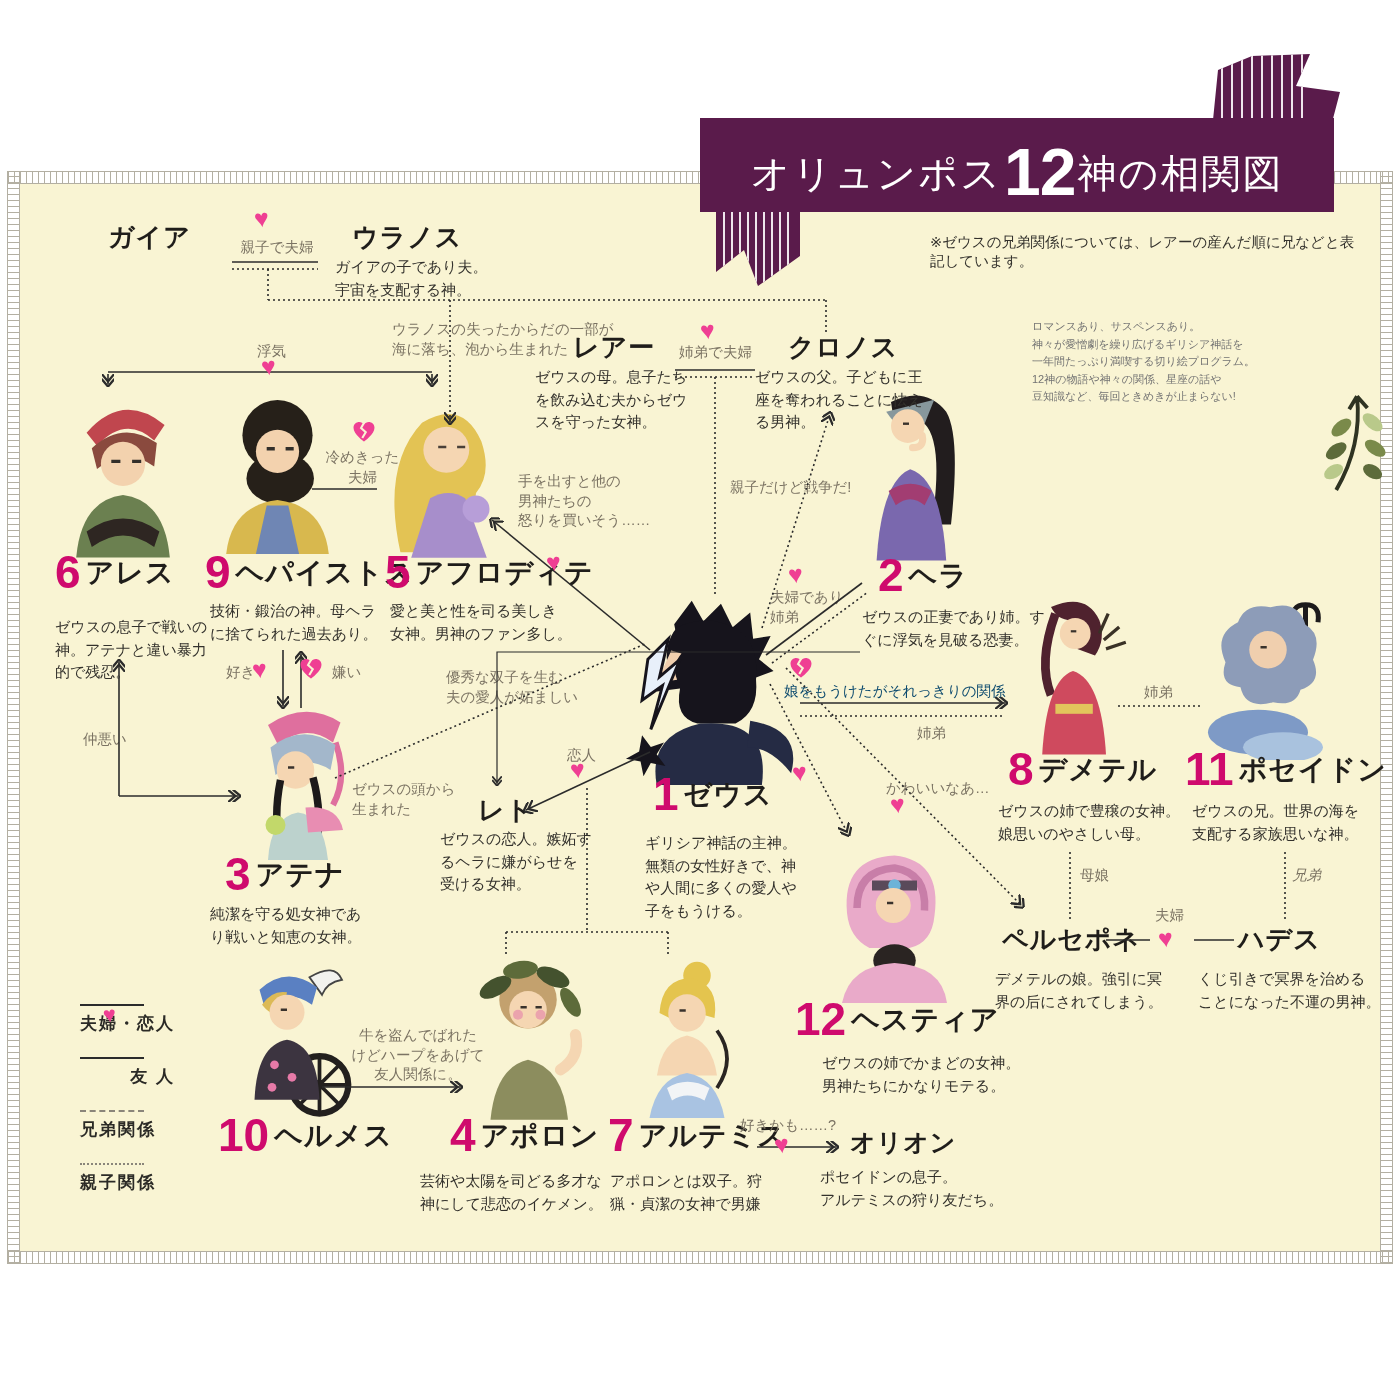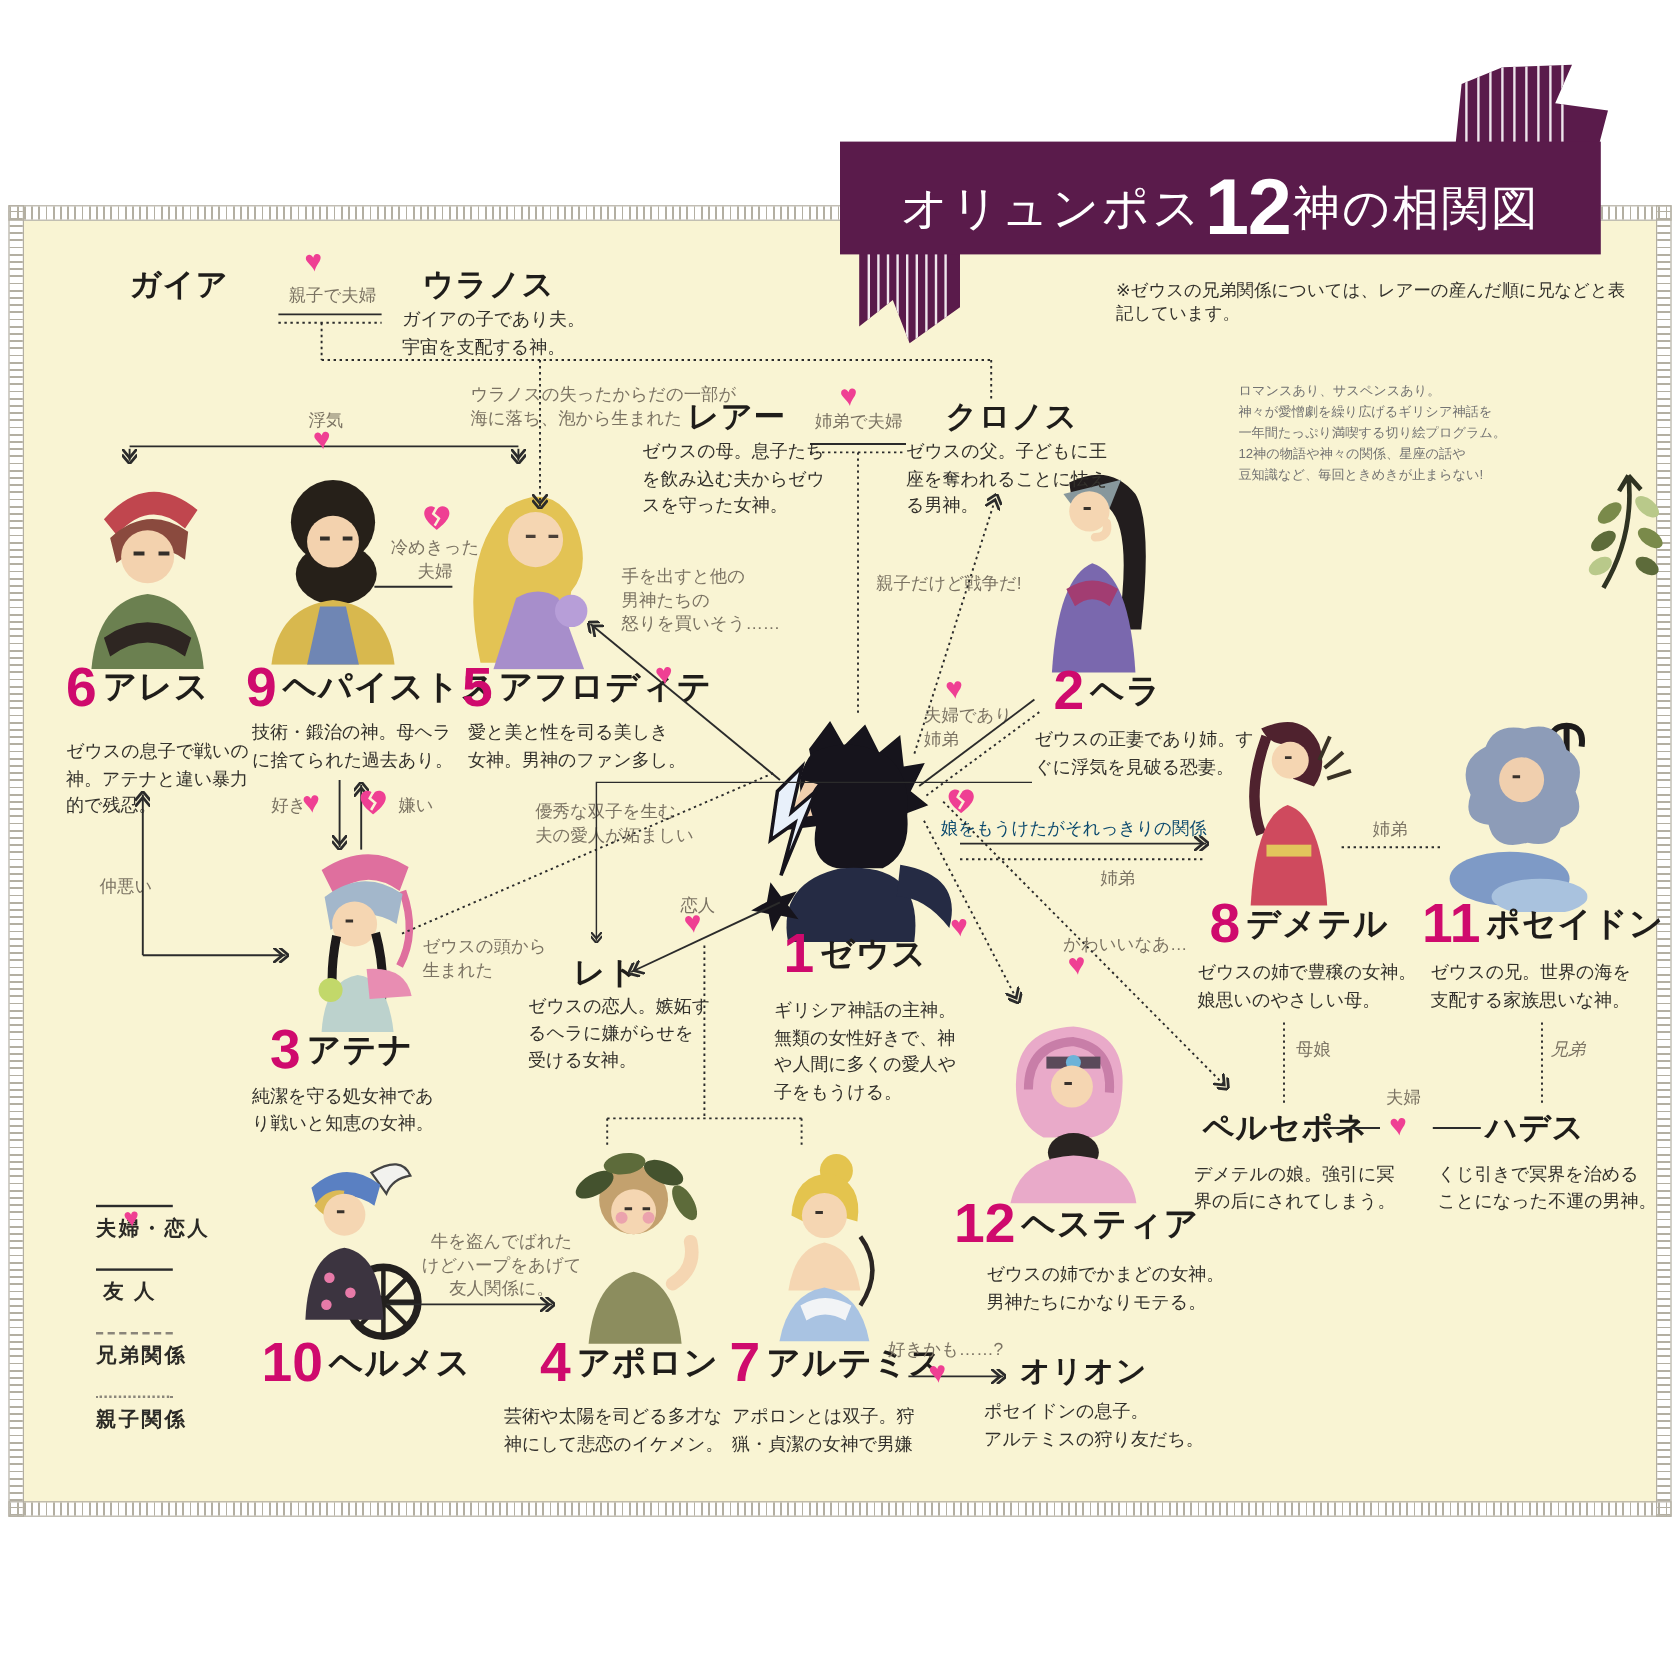--- a/index.html
+++ b/index.html
@@ -316,21 +316,21 @@
     <polyline points="12,4 9.5,8.5 13.5,12 10.5,17" fill="none" stroke="#f9f4d3" stroke-width="1.8"></polyline>
   </svg>
 
   <div class="abs" style="left:80px;top:990px;z-index:2;">
     <div style="position:relative;width:70px;">
       <div class="leg-line" style="margin-top:14px;"></div>
       <span class="heart" style="position:absolute;left:23px;top:0;font-size:22px;">♥</span>
     </div>
     <div class="leg-lab">夫婦・恋人</div>
     <div class="leg-line" style="margin-top:22px;"></div>
-    <div class="leg-lab" style="margin-left:6px;">友 人</div>
+    <div class="leg-lab" style="margin-left:6px;text-align:right;">友 人</div>
     <div class="leg-dash" style="margin-top:22px;"></div>
     <div class="leg-lab">兄弟関係</div>
     <div class="leg-dot" style="margin-top:22px;"></div>
     <div class="leg-lab">親子関係</div>
   </div>
 
   <svg class="abs" style="left:58px;top:388px;z-index:1;" width="130" height="170" viewBox="0 0 100 130">
     <path d="M22,34 Q50,2 82,28 L74,40 Q52,20 30,44 Z" fill="#c0464e"></path>
     <path d="M26,46 Q50,24 76,42 L74,60 Q52,44 30,62 Z" fill="#8a4a3e"></path>
     <circle cx="50" cy="58" r="17" fill="#f3d2ae"></circle>

